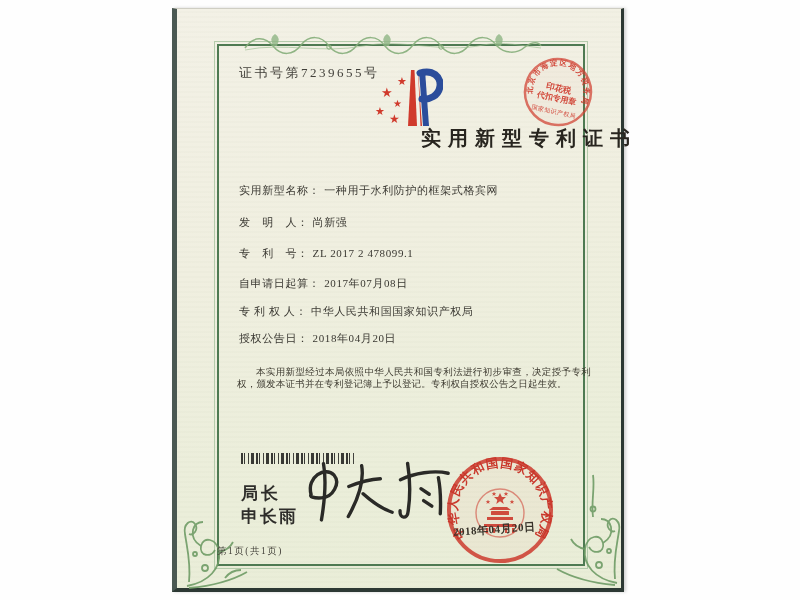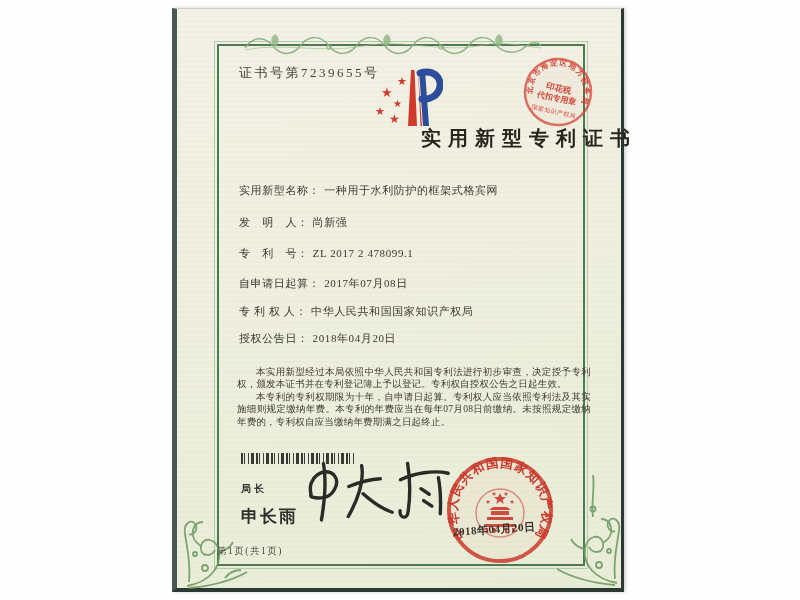--- a/index.html
+++ b/index.html
@@ -42,21 +42,21 @@
              text-indent:2em; letter-spacing:0.2px; text-align:justify; }
 
   .barcode { position:absolute; left:64px; top:444px; width:114px; height:11px;
      background:repeating-linear-gradient(90deg,
        #20201e 0 2px, transparent 2px 3px, #20201e 3px 4px, transparent 4px 7px,
        #2b2b28 7px 8px, transparent 8px 10px, #20201e 10px 13px, transparent 13px 15px);
      opacity:.88; }
 
   .director-title { position:absolute; left:64px; top:473px;
      font-family:"Liberation Sans","DejaVu Sans",sans-serif; font-weight:700;
-     font-size:10px; letter-spacing:3px; color:#2e2d2a; }
+     font-size:17px; letter-spacing:3px; color:#2e2d2a; }
   .director-name  { position:absolute; left:64px; top:496px;
      font-family:"Liberation Sans","DejaVu Sans",sans-serif; font-weight:700;
      font-size:17px; letter-spacing:2px; color:#2e2d2a; }
 
   .signature { position:absolute; left:120px; top:446px; transform:rotate(-3deg); }
 
   .seal-main { position:absolute; left:268px; top:446px; width:110px; height:110px; }
   .seal-date { position:absolute; left:276px; top:512px; width:110px;
                font-size:11px; font-weight:700; color:#37322a;
                letter-spacing:0.5px; transform:rotate(-4deg); white-space:nowrap; }
@@ -152,21 +152,20 @@
     </div>
     <div class="field" style="top:295px;">
       <span class="lab">专 利 权 人：</span><span>中华人民共和国国家知识产权局</span>
     </div>
     <div class="field" style="top:322px;">
       <span class="lab">授权公告日：</span><span>2018年04月20日</span>
     </div>
 
     <div class="paras">
       <p>本实用新型经过本局依照中华人民共和国专利法进行初步审查，决定授予专利权，颁发本证书并在专利登记簿上予以登记。专利权自授权公告之日起生效。</p>
-      <p>本专利的专利权期限为十年，自申请日起算。专利权人应当依照专利法及其实施细则规定缴纳年费。本专利的年费应当在每年07月08日前缴纳。未按照规定缴纳年费的，专利权自应当缴纳年费期满之日起终止。</p>
     </div>
 
     <div class="barcode"></div>
 
     <div class="director-title">局长</div>
     <div class="director-name">申长雨</div>
 
     <svg class="signature" width="160" height="72" viewBox="0 0 160 72">
       <g fill="none" stroke="#2a2a27" stroke-width="3.4" stroke-linecap="round" stroke-linejoin="round">
         <path d="M14,36 C10,18 30,8 38,18 C44,26 36,40 24,40 C16,40 12,38 14,36"></path>

